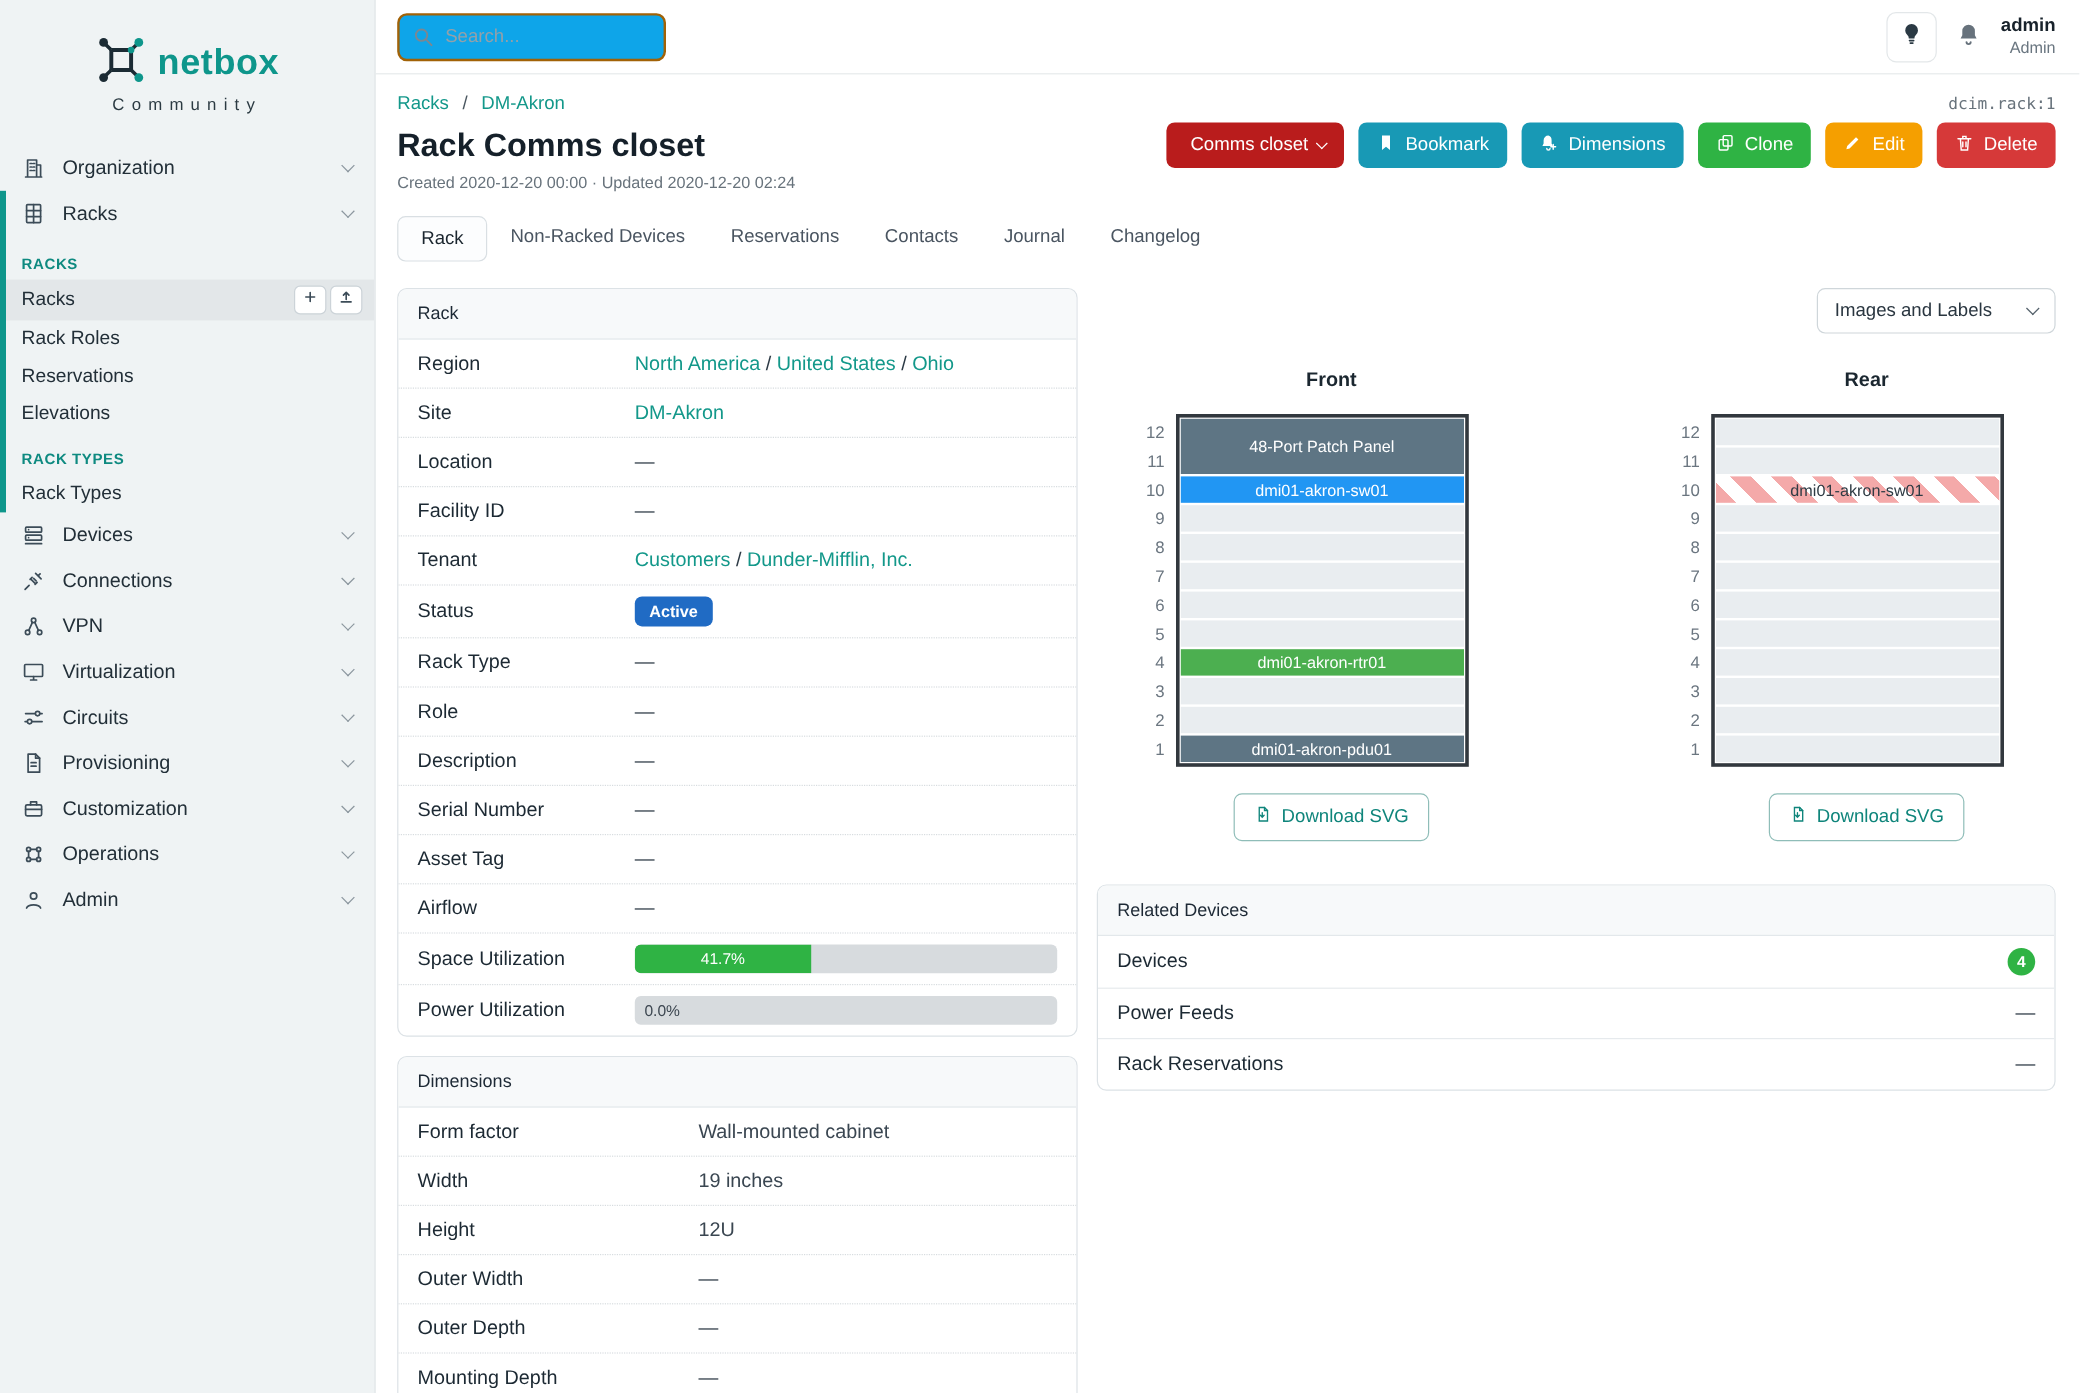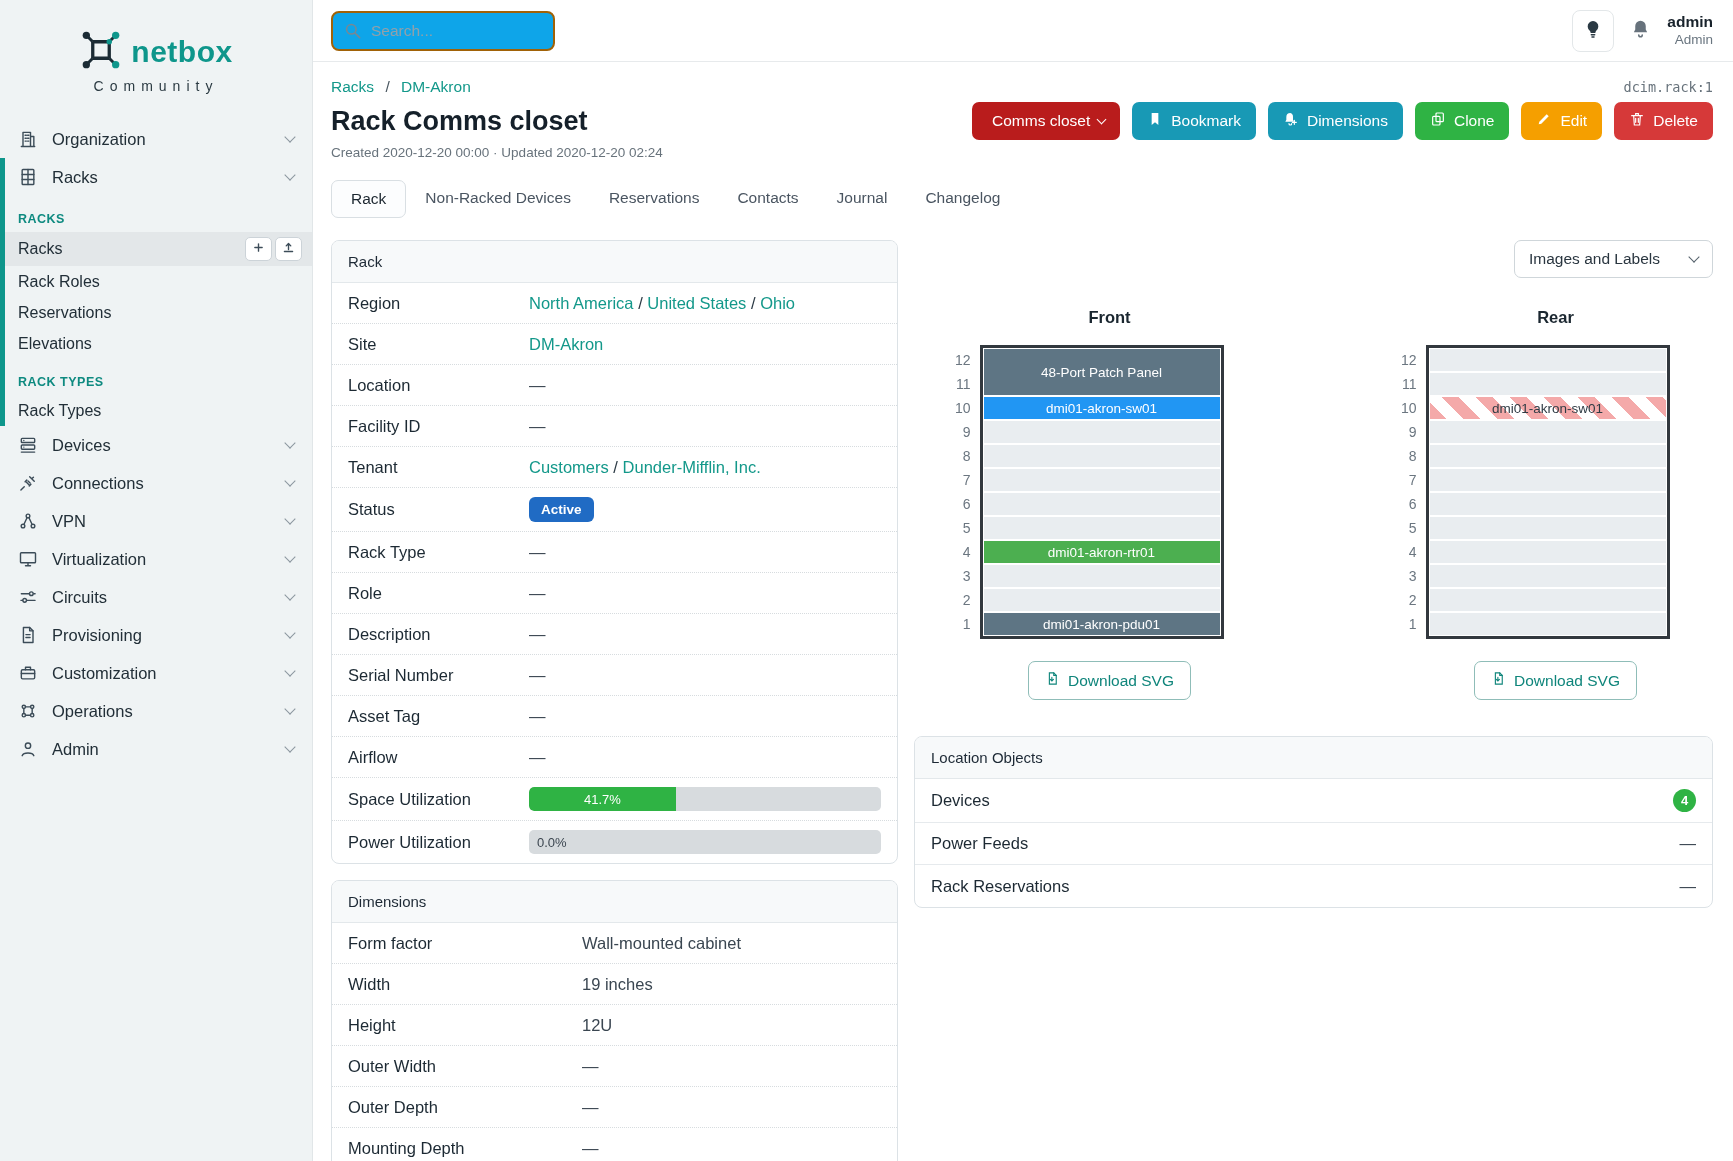--- a/index.html
+++ b/index.html
@@ -575,21 +575,21 @@
                         <path d="M7 3h7l4 4v14H7z"></path>
                         <path d="M14 3v4h4M11 10v6M8.5 13.5L11 16l2.5-2.5"></path>
                       </svg></span>
                   <span>Download SVG</span>
                 </button>
               </div>
             </div>
           </div>
 
           <div class="card related-card">
-            <div class="card-header">Location Objects</div>
+            <div class="card-header">Related Devices</div>
             <div id="related-rows">
                 <div class="related-row">
                   <span>Devices</span>
                   <span class="related-right count-badge">4</span>
                 </div>
                 <div class="related-row">
                   <span>Power Feeds</span>
                   <span class="related-right related-dash">—</span>
                 </div>
                 <div class="related-row">

